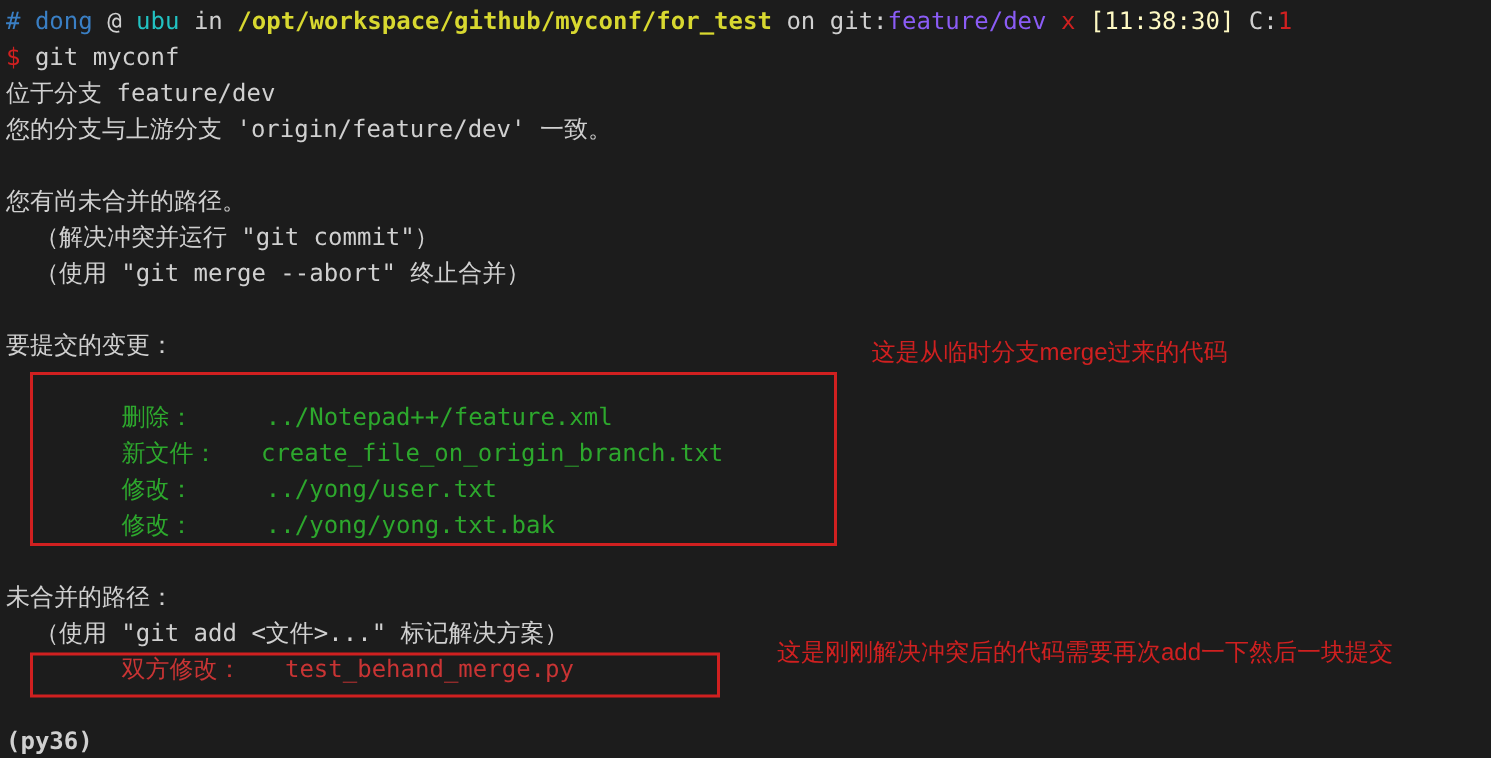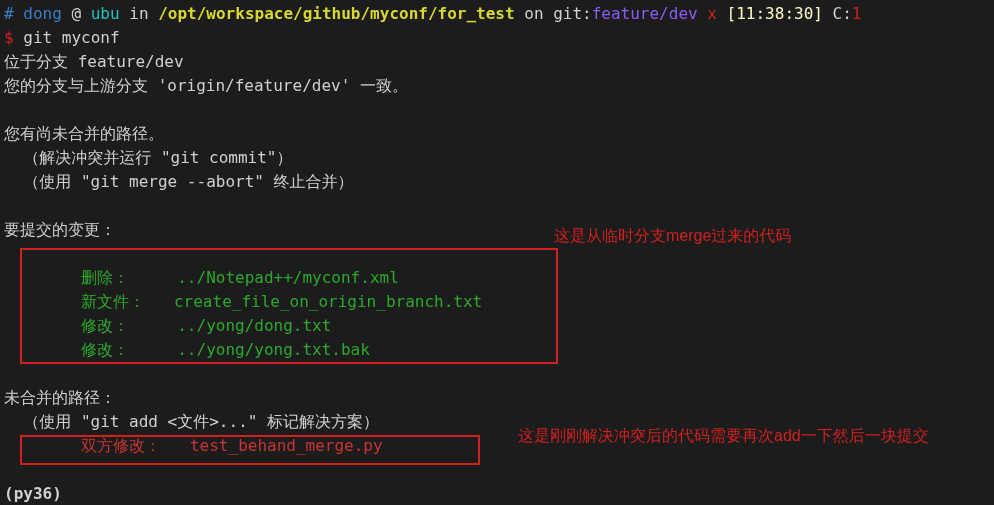--- a/index.html
+++ b/index.html
@@ -40,42 +40,42 @@
     }
     .box1 { left: 20px; top: 248px; width: 538px; height: 116px; }
     .box2 { left: 20px; top: 435px; width: 460px; height: 30px; }
     .annotation {
       position: absolute;
       color: #d02020;
       font-family: 'Microsoft YaHei', 'SimSun', sans-serif;
       font-size: 16px;
       line-height: 1.5;
     }
-    .ann1 { left: 554px; top: 224px; }
+    .ann1 { left: 581px; top: 224px; }
     .ann2 { left: 518px; top: 424px; width: 460px; }
     .venv { color: #d0d0d0; font-weight: bold; }
   </style>
 </head>
 <body>
 
 <div class="terminal">
   <div class="line"><span class="hash">#</span> <span class="user">dong</span> <span class="at">@</span> <span class="host">ubu</span> <span class="in">in</span> <span class="path">/opt/workspace/github/myconf/for_test</span> <span class="on">on</span> <span class="git">git:</span><span class="branch">feature/dev</span> <span class="x">x</span> <span class="time">[11:38:30]</span> <span class="c">C:</span><span class="cval">1</span></div>
   <div class="line"><span class="dollar">$</span> <span class="cmd">git myconf</span></div>
   <div class="line">位于分支 feature/dev</div>
   <div class="line">您的分支与上游分支 'origin/feature/dev' 一致。</div>
   <div class="line">&nbsp;</div>
   <div class="line">您有尚未合并的路径。</div>
   <div class="line">  （解决冲突并运行 "git commit"）</div>
   <div class="line">  （使用 "git merge --abort" 终止合并）</div>
   <div class="line">&nbsp;</div>
   <div class="line">要提交的变更：</div>
   <div class="line">&nbsp;</div>
-  <div class="line green">        删除：     ../Notepad++/myconf.xml</div>
+  <div class="line green">        删除：     ../Notepad++/feature.xml</div>
   <div class="line green">        新文件：   create_file_on_origin_branch.txt</div>
-  <div class="line green">        修改：     ../yong/dong.txt</div>
+  <div class="line green">        修改：     ../yong/user.txt</div>
   <div class="line green">        修改：     ../yong/yong.txt.bak</div>
   <div class="line">&nbsp;</div>
   <div class="line">未合并的路径：</div>
   <div class="line">  （使用 "git add &lt;文件&gt;..." 标记解决方案）</div>
   <div class="line red">        双方修改：   test_behand_merge.py</div>
   <div class="line">&nbsp;</div>
   <div class="line venv">(py36)</div>
 </div>
 
 <div class="redbox box1"></div>

